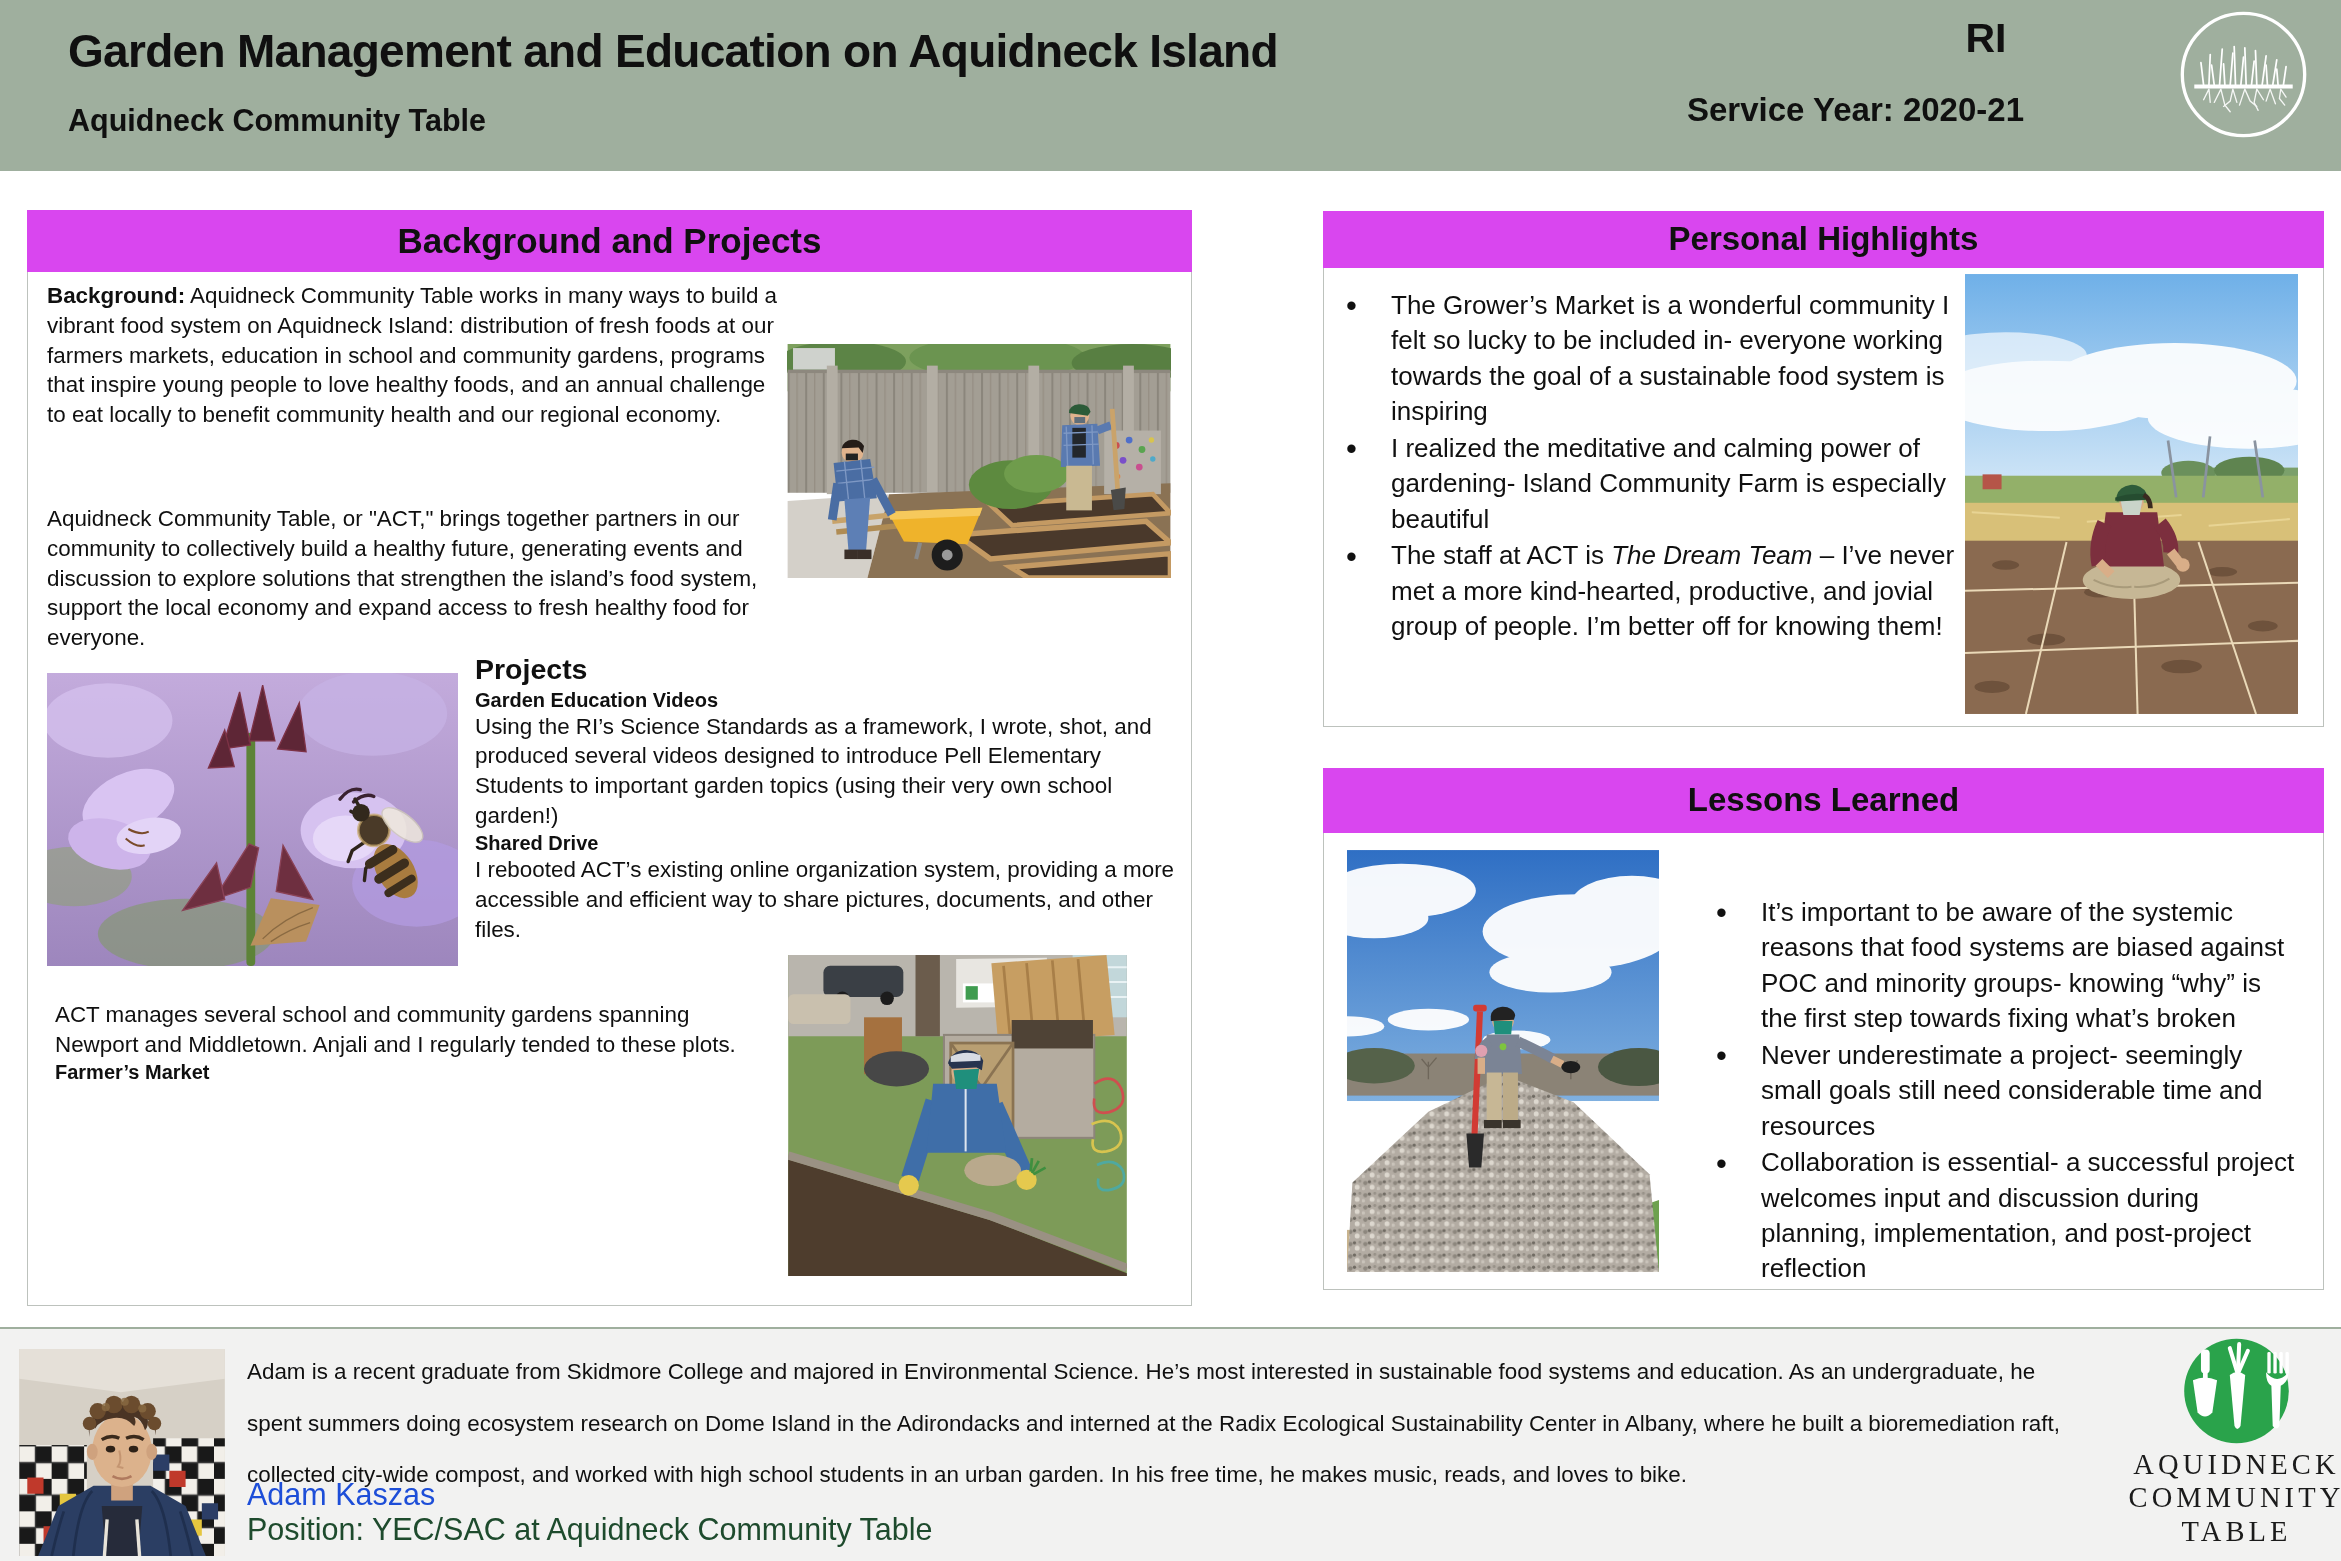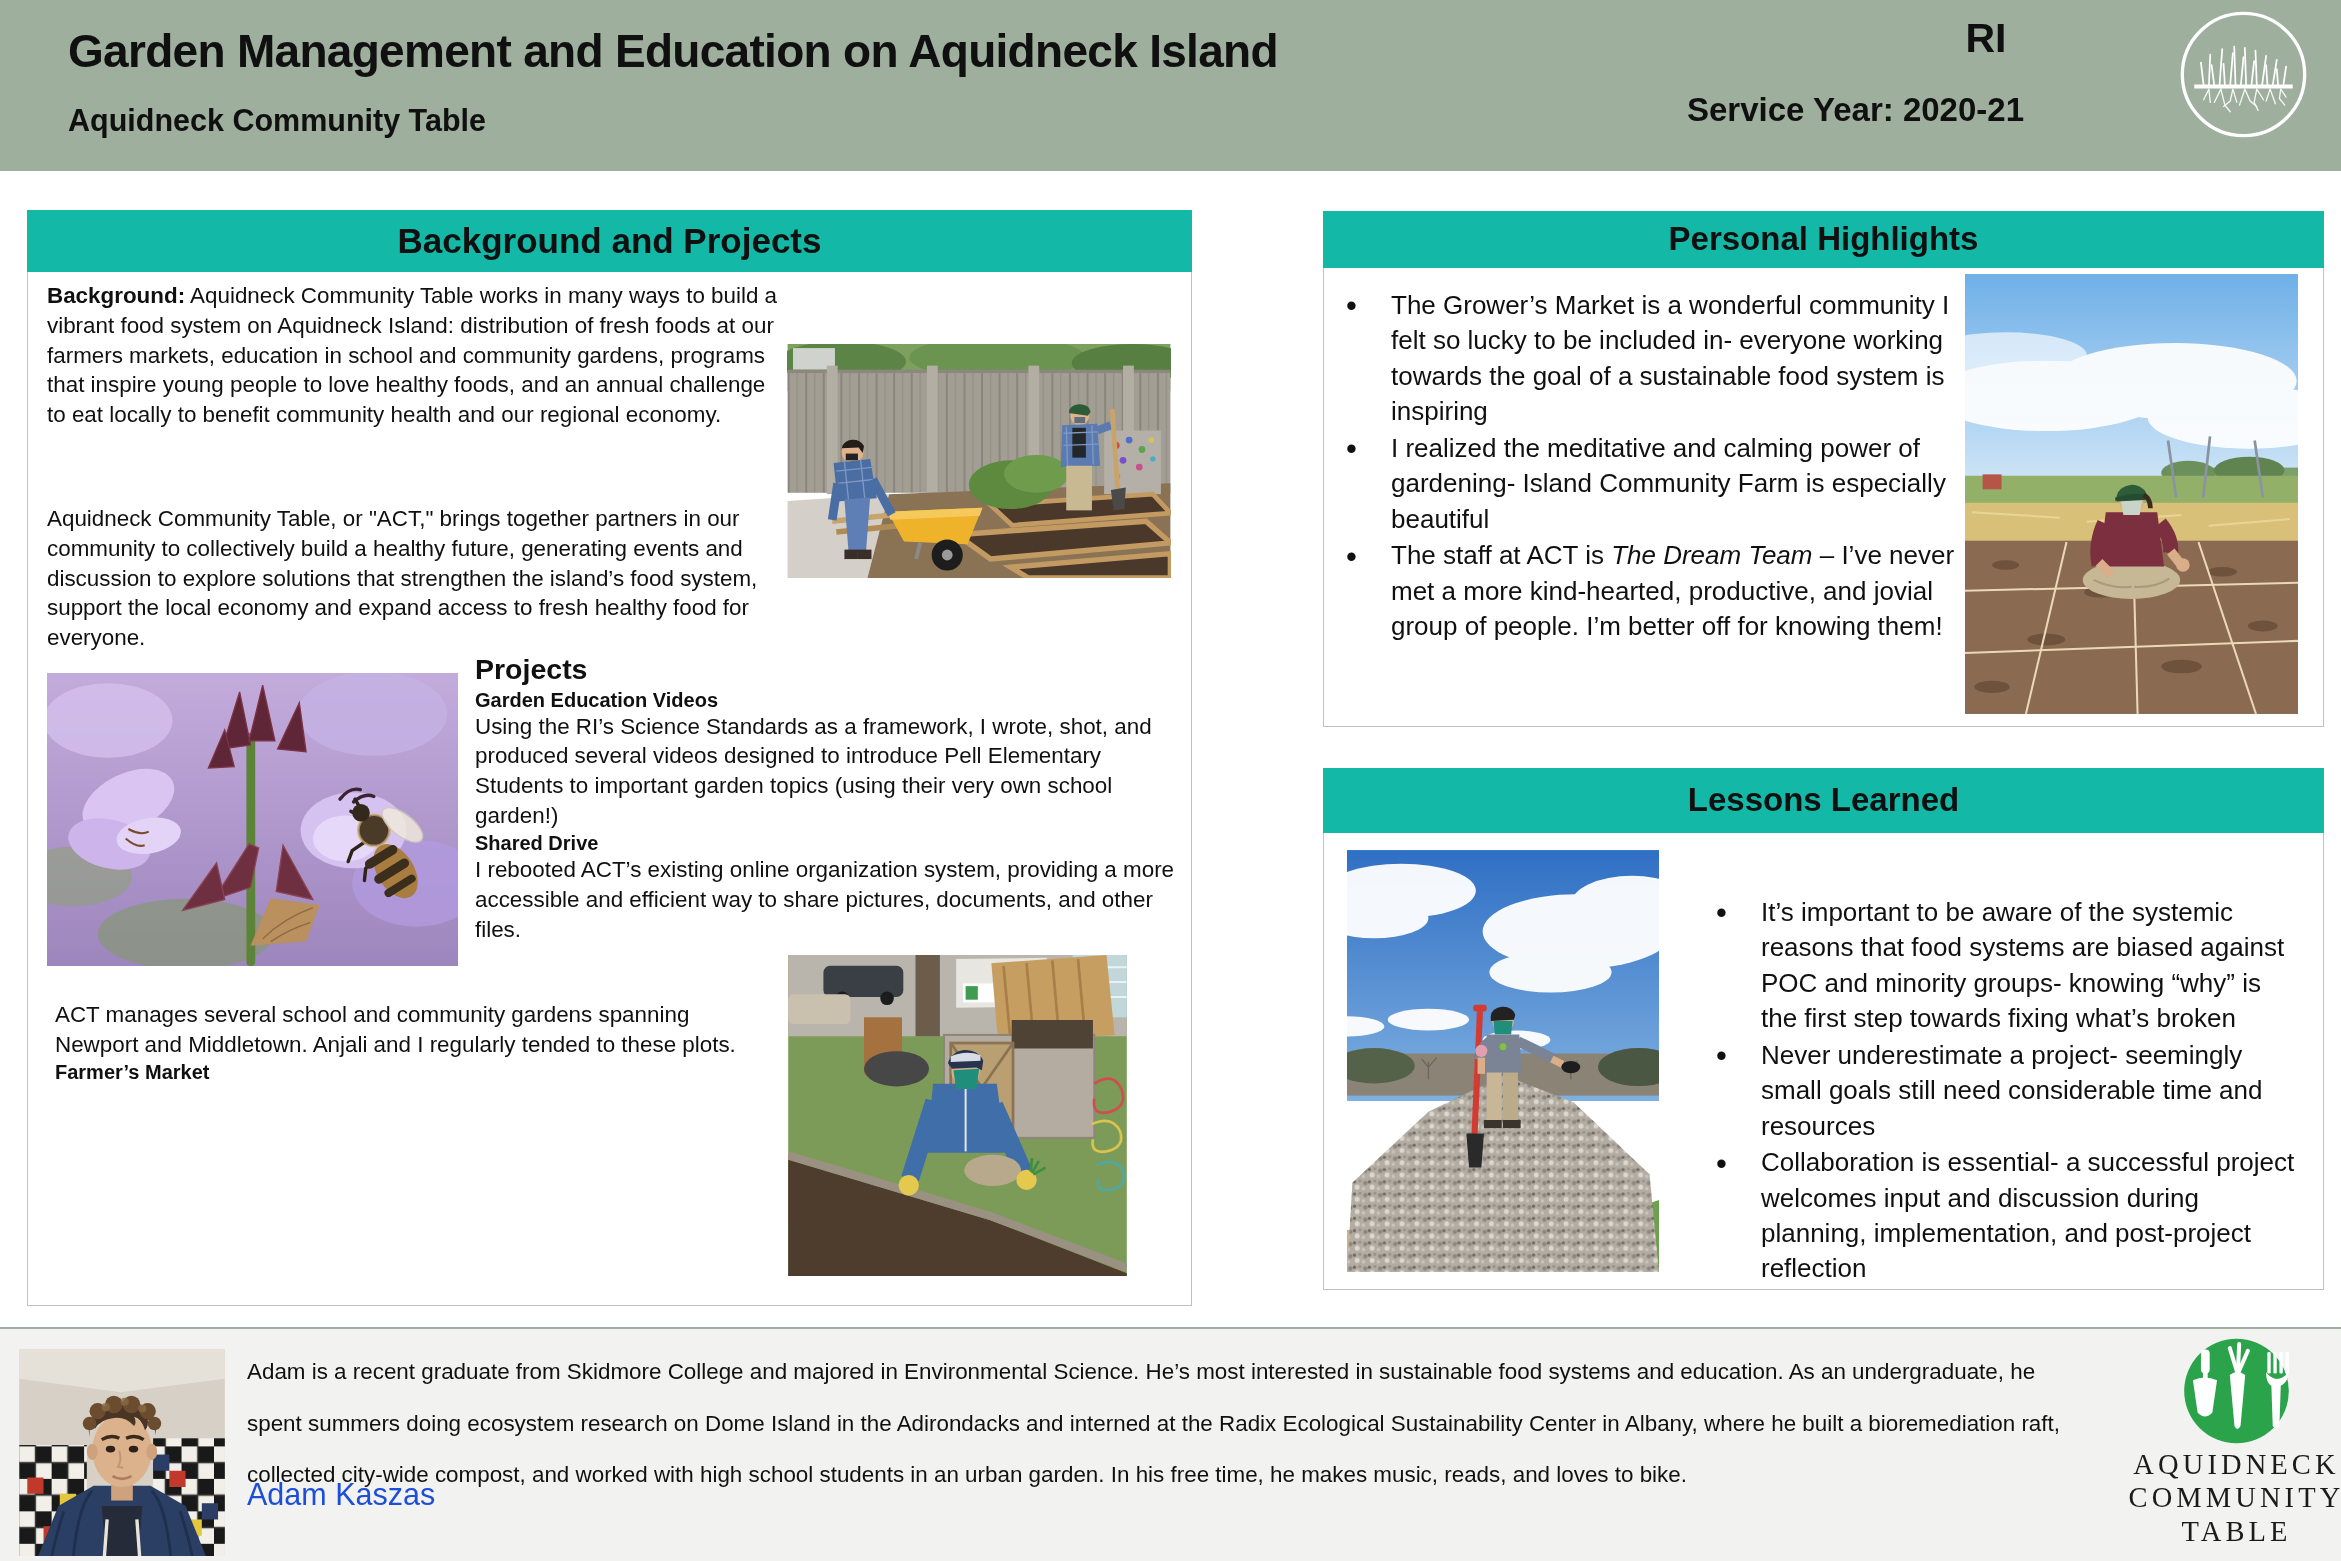--- a/index.html
+++ b/index.html
@@ -7,21 +7,21 @@
           font-family:"Liberation Sans","DejaVu Sans",sans-serif;color:#101010;}
   
   .top-header{position:absolute;left:0;top:0;width:2342px;height:171px;background:#9FAF9E;}
   .main-title{position:absolute;left:68px;top:24.4px;font-size:46px;font-weight:700;letter-spacing:-0.7px;}
   .sub-title{position:absolute;left:68px;top:103px;font-size:30.5px;font-weight:700;}
   .state{position:absolute;left:1918px;top:15px;width:136px;text-align:center;font-size:41px;font-weight:700;}
   .service-year{position:absolute;left:1631px;top:91px;width:393px;text-align:right;font-size:33px;font-weight:700;}
   .header-logo{position:absolute;left:2177px;top:8.1px;}
   
   .panel{position:absolute;background:#ffffff;border:1.4px solid #bdc2bd;}
-  .panel-head{position:absolute;left:-1.4px;top:-1.4px;right:-1.4px;background:#14b8a6;
+  .panel-head{position:absolute;left:-1.4px;top:-1.4px;right:-1.4px;background:#d946ef;
               display:flex;align-items:center;justify-content:center;font-weight:700;}
   .left-panel{left:27px;top:210px;width:1163px;height:1094px;}
   .left-panel .panel-head{height:62px;font-size:35px;}
   .ph-panel{left:1323px;top:211px;width:999px;height:514px;}
   .ph-panel .panel-head{height:57px;font-size:33px;}
   .ll-panel{left:1323px;top:768px;width:999px;height:520px;}
   .ll-panel .panel-head{height:65px;font-size:33px;}
   
   .body-text{font-size:22.4px;line-height:1.33;}
   .bg-par{position:absolute;left:19px;top:70px;width:731px;}
@@ -551,20 +551,21 @@
           <ellipse cx="135" cy="148" rx="7" ry="5" fill="#2e2218"></ellipse>
             <ellipse cx="169" cy="148" rx="7" ry="5" fill="#2e2218"></ellipse>
           <path d="M148,150 q4,16 -2,24 l8,2" stroke="#c49571" stroke-width="3" fill="none"></path>
           <path d="M138,188 q14,8 28,0" stroke="#b07a5e" stroke-width="4" fill="none"></path>
         </g>
       </svg>
     </div>
 
     <div class="bio">Adam is a recent graduate from Skidmore College and majored in Environmental Science. He’s most interested in sustainable food systems and education. As an undergraduate, he spent summers doing ecosystem research on Dome Island in the Adirondacks and interned at the Radix Ecological Sustainability Center in Albany, where he built a bioremediation raft, collected city-wide compost, and worked with high school students in an urban garden. In his free time, he makes music, reads, and loves to bike.</div>
     <div class="member-name">Adam Kaszas</div>
+    <div class="member-pos">Position: YEC/SAC at Aquidneck Community Table</div>
 
     <div class="act-logo">
       <svg width="203" height="114" viewBox="0 0 300 170">
         <circle cx="150" cy="88" r="78" fill="#2aa34b"></circle>
         <g fill="#ffffff">
           <rect x="97" y="26" width="13" height="36" rx="6"></rect>
           <rect x="100" y="60" width="7" height="9"></rect>
           <path d="M85,72 Q103,64 121,72 L114,120 Q103,132 92,120 Z"></path>
           <path d="M140,64 Q151,55 163,64 L156,140 Q151,149 147,140 Z"></path>
           <g stroke="#ffffff" stroke-width="6" fill="none" stroke-linecap="round">

